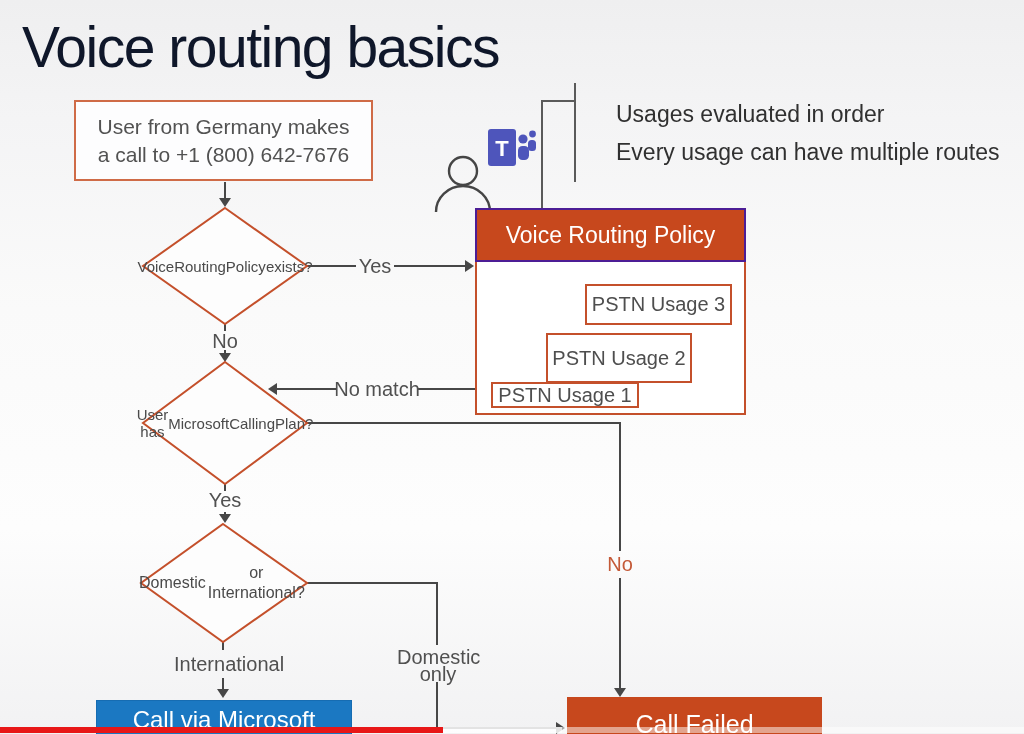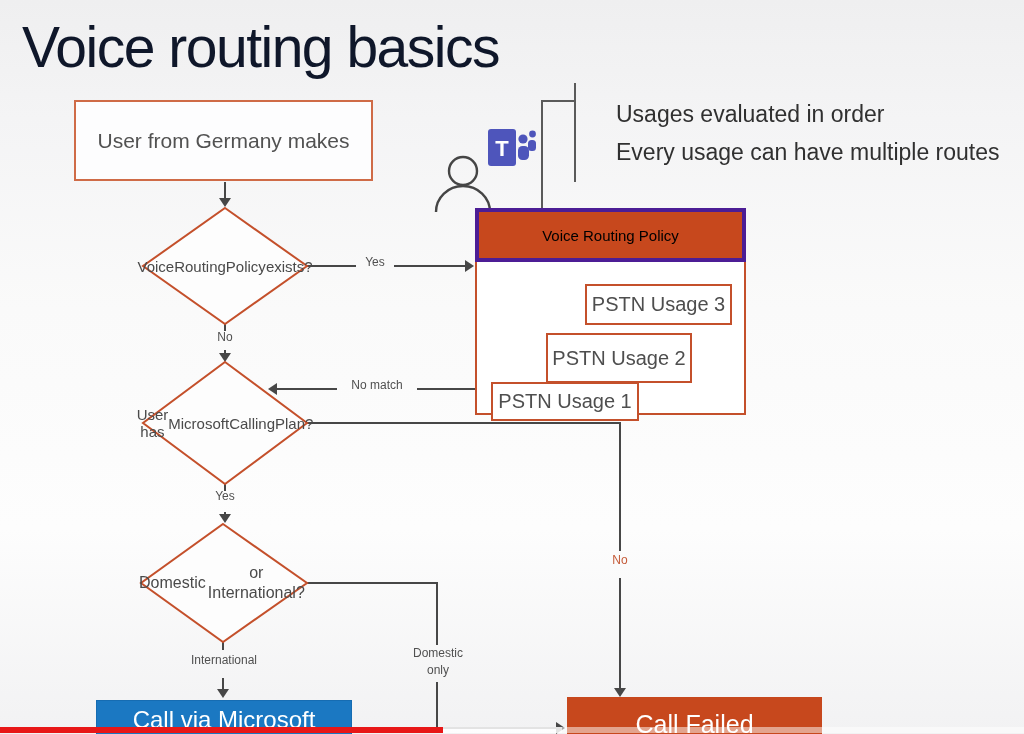--- a/index.html
+++ b/index.html
@@ -22,37 +22,37 @@
     left:74px;top:100px;width:299px;height:81px;z-index:10;
     border:2px solid #cf6b47;background:#fdfdfe;color:#525252;
     font-size:21px;line-height:28px;flex-direction:column;
   }
   #policy-box{
     left:475px;top:208px;width:271px;height:207px;z-index:10;
     border:2px solid #c4502b;background:#ffffff;
   }
   #policy-header{
     position:absolute;left:-2px;top:-2px;width:271px;height:54px;z-index:11;
-    background:#c7481d;color:#000000;font-size:15px;border:4px solid #4c1d95;
+    background:#c7481d;color:#ffffff;font-size:23px;border:2px solid #4c1d95;
   }
   .pstn{
     z-index:12;border:2px solid #c4502b;background:#ffffff;
     color:#4e4e4e;font-size:20px;white-space:nowrap;margin-top:16px;
   }
   #pstn3{left:585px;top:268px;width:147px;height:41px}
   #pstn2{left:546px;top:317px;width:146px;height:50px}
-  #pstn1{left:491px;top:366px;width:148px;height:39px}
+  #pstn1{left:491px;top:366px;width:148px;height:26px}
   .dtext{
     z-index:15;color:#4a4a4a;font-size:15px;line-height:17px;
     display:flex;flex-direction:row;align-items:center;justify-content:center;text-align:center;
   }
   #d1text{left:155px;top:230px;width:140px;height:72px}
   #d2text{left:155px;top:387px;width:140px;height:72px}
   #d3text{left:139px;top:562px;width:168px;height:42px;font-size:16px;line-height:20px}
-  .lbl{z-index:15;color:#505050;font-size:12px;text-align:center;white-space:nowrap}
+  .lbl{z-index:15;color:#505050;font-size:20px;text-align:center;white-space:nowrap}
   #lbl-yes1{left:355px;top:255px;width:40px}
   #lbl-no1{left:205px;top:330px;width:40px}
   #lbl-nomatch{left:332px;top:378px;width:90px}
   #lbl-yes2{left:205px;top:489px;width:40px}
   #lbl-no2{left:600px;top:553px;width:40px;color:#c45a38}
   #lbl-intl{left:174px;top:653px;width:100px}
   #lbl-dom1{left:397px;top:646px;width:82px}
   #lbl-dom2{left:397px;top:663px;width:82px}
   #success-box{
     left:96px;top:700px;width:256px;height:40px;z-index:10;
@@ -138,20 +138,21 @@
   </g>
 </svg>
 
 <div id="title" class="abs">Voice routing basics</div>
 
 <div id="note1" class="abs note">Usages evaluated in order</div>
 <div id="note2" class="abs note">Every usage can have multiple routes</div>
 
 <div id="start-box" class="abs box">
   <span>User from Germany makes</span>
+  <span>a call to +1 (800) 642-7676</span>
 </div>
 
 <div id="policy-box" class="abs box">
   <div id="policy-header" class="box">Voice Routing Policy</div>
 </div>
 <div id="pstn3" class="abs box pstn">PSTN Usage 3</div>
 <div id="pstn2" class="abs box pstn">PSTN Usage 2</div>
 <div id="pstn1" class="abs box pstn">PSTN Usage 1</div>
 
 <div id="d1text" class="abs dtext">

